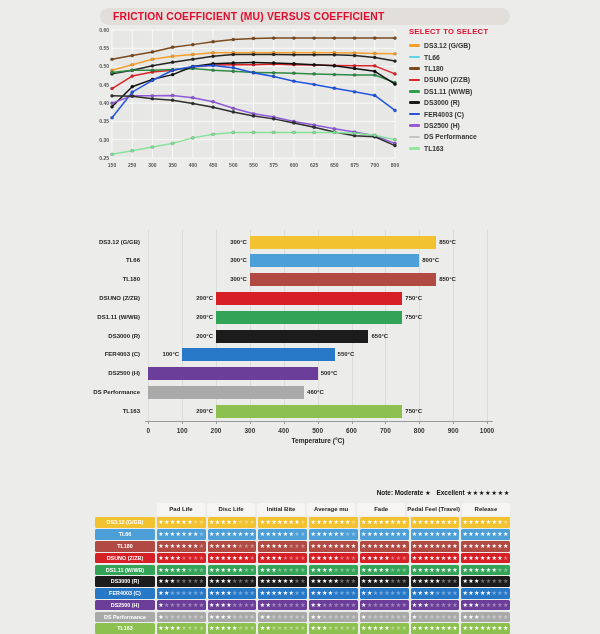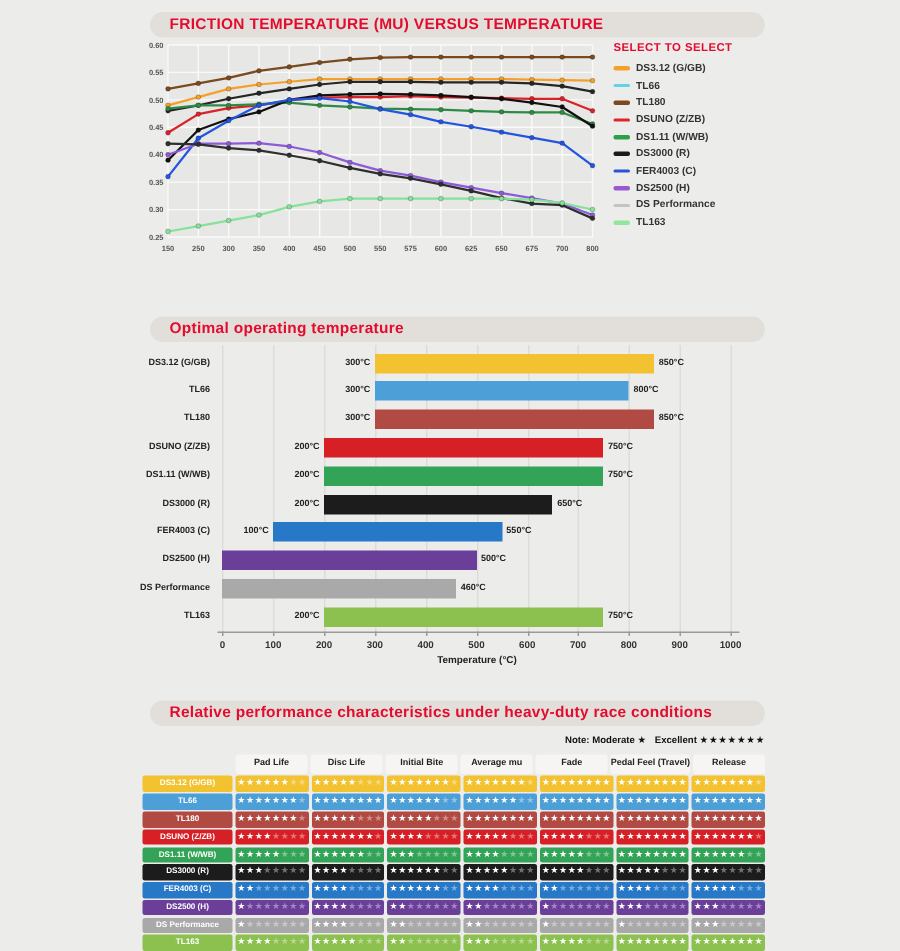--- a/index.html
+++ b/index.html
@@ -41,21 +41,21 @@
   .r-cell{flex:1;border-radius:1.5px;height:10.6px;line-height:10.9px;text-align:center;
     font-size:6px;letter-spacing:.4px;white-space:nowrap;overflow:hidden;}
   .s-on{color:#ffffff;}
   .s-off{color:rgba(255,255,255,0.38);}
 </style>
 </head>
 <body>
 
 <div id="app">
 
-  <div class="section-title" style="top:8px;">FRICTION TEMPERATURE (MU) VERSUS TEMPERATURE</div>
+  <div class="section-title" style="top:8px;">FRICTION COEFFICIENT (MU) VERSUS COEFFICIENT</div>
 
   <svg id="line-chart" width="310" height="152" viewBox="0 0 310 152">
       <rect x="19" y="6" width="283" height="128" fill="#e7e7e5"></rect>
       <line x1="19" x2="302" y1="134" y2="134" stroke="#fafaf8" stroke-width="0.9"></line>
       <text x="16" y="135.8" text-anchor="end" font-size="5" fill="#555" font-weight="bold">0.25</text>
       <line x1="19" x2="302" y1="115.71428571428572" y2="115.71428571428572" stroke="#fafaf8" stroke-width="0.9"></line>
       <text x="16" y="117.51428571428572" text-anchor="end" font-size="5" fill="#555" font-weight="bold">0.30</text>
       <line x1="19" x2="302" y1="97.42857142857143" y2="97.42857142857143" stroke="#fafaf8" stroke-width="0.9"></line>
       <text x="16" y="99.22857142857143" text-anchor="end" font-size="5" fill="#555" font-weight="bold">0.35</text>
       <line x1="19" x2="302" y1="79.14285714285712" y2="79.14285714285712" stroke="#fafaf8" stroke-width="0.9"></line>
@@ -299,21 +299,20 @@
           <span class="legend-dash" style="background: rgb(196, 196, 196);"></span>
           <span class="legend-label">DS Performance</span>
         </div>
         <div class="legend-item">
           <span class="legend-dash" style="background: rgb(144, 232, 160);"></span>
           <span class="legend-label">TL163</span>
         </div>
       </div>
   </div>
 
-  <div class="section-title" style="top:211px;">Optimal operating temperature</div>
 
   <div id="bar-chart">
     <div id="bar-xlabel">Temperature (°C)</div>
   <div class="vline" style="left: 148.3px;"></div>
       <div class="tick-mark" style="left: 148.3px;"></div>
       <div class="tick-label" style="left: 133.3px;">0</div>
       <div class="vline" style="left: 182.17px;"></div>
       <div class="tick-mark" style="left: 182.17px;"></div>
       <div class="tick-label" style="left: 167.17px;">100</div>
       <div class="vline" style="left: 216.04px;"></div>
@@ -377,21 +376,20 @@
       <div class="bar-val" style="left: 320.65px; top: 140.1px; width: 40px; text-align: left;">500°C</div>
       <div class="bar-row-label" style="top: 158.9px;">DS Performance</div>
       <div class="temp-bar" style="left: 148.3px; top: 155.9px; width: 155.802px; background: rgb(169, 169, 169);"></div>
       <div class="bar-val" style="left: 307.102px; top: 158.9px; width: 40px; text-align: left;">460°C</div>
       <div class="bar-row-label" style="top: 177.7px;">TL163</div>
       <div class="temp-bar" style="left: 216.04px; top: 174.7px; width: 186.285px; background: rgb(140, 192, 79);"></div>
       <div class="bar-val" style="left: 173.04px; top: 177.7px; width: 40px; text-align: right;">200°C</div>
       <div class="bar-val" style="left: 405.325px; top: 177.7px; width: 40px; text-align: left;">750°C</div>
     </div>
 
-  <div class="section-title" style="top:467px;">Relative performance characteristics under heavy-duty race conditions</div>
 
   <div id="table-note"><span>Note: Moderate </span><span class="stars">★</span><span>&nbsp;&nbsp;&nbsp;Excellent </span><span class="stars">★★★★★★★</span></div>
 
   <div id="perf-table">
       <div class="t-row t-head">
         <div class="h-spacer"></div>
         <div class="h-cell">Pad Life</div>
         <div class="h-cell">Disc Life</div>
         <div class="h-cell">Initial Bite</div>
         <div class="h-cell">Average mu</div>

